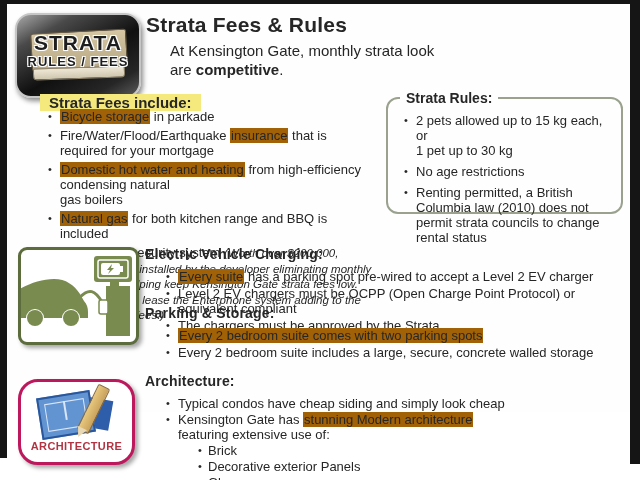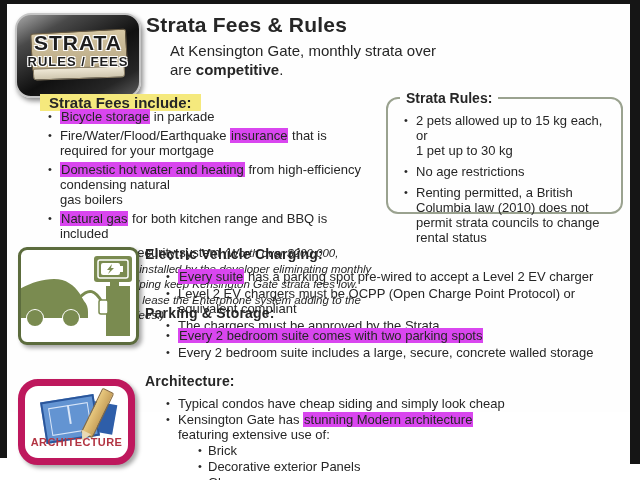--- a/index.html
+++ b/index.html
@@ -26,21 +26,21 @@
 
   
   .title{position:absolute;left:139px;top:9px;font-size:21px;font-weight:bold;letter-spacing:.2px;}
   .subtitle{position:absolute;left:163px;top:37px;width:300px;font-size:15px;line-height:19px;}
   .subtitle b{font-weight:bold;}
 
   
   .li{display:flex;margin:0 0 4px 0;}
   .blt{flex:none;width:20px;text-align:center;font-size:11px;line-height:15px;}
   .txt{flex:1;font-size:13px;line-height:15px;}
-  .hl{background:#d946ef;padding:0 1px;}
+  .hl{background:#a16207;padding:0 1px;}
   .it{font-style:italic;font-size:11.5px;line-height:13.5px;}
   .li.sub{margin:1px 0 0 14px;}
   .li.sub .blt{width:16px;}
 
   .fees-heading{position:absolute;left:33px;top:90px;font-size:15px;font-weight:bold;}
   .fees-heading span{background:#f5e97d;padding:0 9px;}
   .fees-list{position:absolute;left:33px;top:105px;width:334px;}
 
   
   .rules-box{position:absolute;left:379px;top:93px;width:237px;height:117px;border:2px solid #9aa28f;
@@ -55,21 +55,21 @@
   .sec-heading{position:absolute;font-size:14px;font-weight:bold;letter-spacing:.2px;}
   .ev-heading{left:138px;top:242px;}
   .ev-list{position:absolute;left:151px;top:265px;width:478px;}
   .ev-list .li{margin-bottom:2px;}
   .parking-heading{left:138px;top:301px;}
   .parking-list{position:absolute;left:151px;top:324px;width:478px;}
   .parking-list .li{margin-bottom:2px;}
 
   
   .arch-icon{position:absolute;left:11px;top:375px;width:117px;height:86px;background:#fff;
-    border:7px solid #be185d;border-radius:20px;box-sizing:border-box;box-shadow:3px 3px 4px rgba(0,0,0,.35);}
+    border:3px solid #be185d;border-radius:20px;box-sizing:border-box;box-shadow:3px 3px 4px rgba(0,0,0,.35);}
   .bp-back{position:absolute;left:56px;top:16px;width:34px;height:30px;background:#2e5ea9;transform:rotate(10deg);}
   .bp-front{position:absolute;left:18px;top:12px;width:54px;height:42px;background:#6394d2;border:2px solid #2a569b;
     transform:rotate(-9deg);box-sizing:border-box;}
   .bp-front::before{content:"";position:absolute;left:5px;top:5px;right:5px;bottom:5px;border:1.5px solid #d9e6f8;}
   .bp-front::after{content:"";position:absolute;left:24px;top:5px;width:1.5px;bottom:14px;background:#d9e6f8;}
   .pencil{position:absolute;left:66px;top:2px;width:11px;height:48px;background:linear-gradient(90deg,#e8c87e,#c9a25c);
     border:1px solid #8a6a3a;border-radius:2px;transform:rotate(26deg);}
   .pencil::after{content:"";position:absolute;left:-1px;top:46px;width:0;height:0;
     border-left:5.5px solid transparent;border-right:5.5px solid transparent;border-top:10px solid #e9d9b4;}
   .arch-label{position:absolute;left:0;bottom:10px;width:100%;text-align:center;color:#b23442;
@@ -87,21 +87,21 @@
     <div class="strata-badge">
       <div class="book"></div>
       <div class="book-pages"></div>
       <div class="badge-text">
         <div class="l1">STRATA</div>
         <div class="l2">RULES / FEES</div>
       </div>
     </div>
 
     <div class="title">Strata Fees &amp; Rules</div>
-    <div class="subtitle"><span>At Kensington Gate,  monthly strata over</span><br>
+    <div class="subtitle"><span>At Kensington Gate,  monthly strata look</span><br>
       <span>are </span><b>competitive</b><span>.</span>
     </div>
 
     <div class="fees-heading"><span>Strata Fees include:</span></div>
     <div class="fees-list">
         <div class="li">
           <span class="blt">•</span>
           <span class="txt"><span class="hl">Bicycle storage</span><span> in parkade</span></span>
         </div>
         <div class="li">

